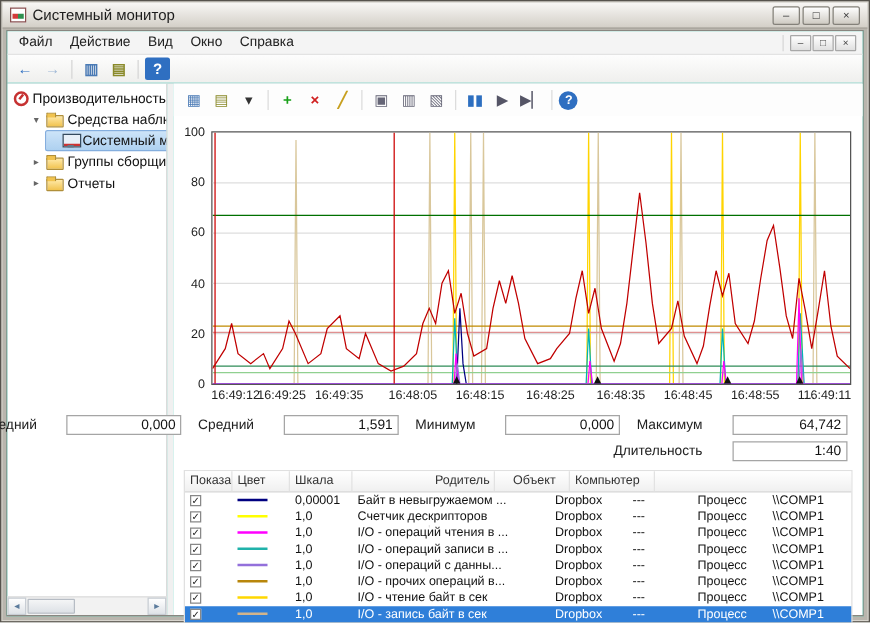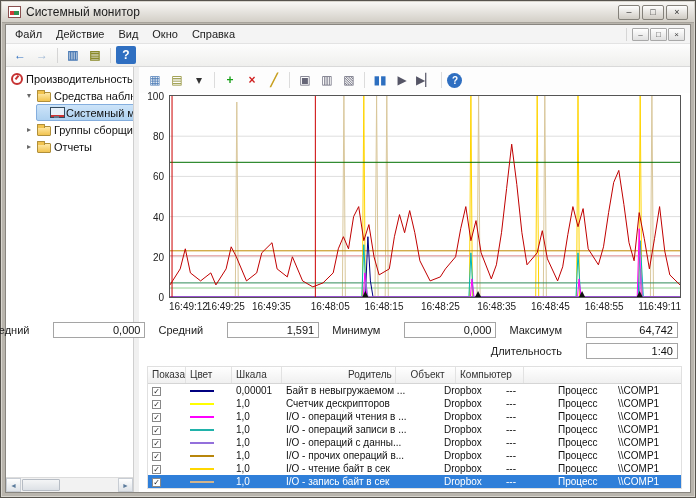--- a/index.html
+++ b/index.html
@@ -37,21 +37,21 @@
 .hscroll{height:15px;background:#f2f2f2;border-top:1px solid #dcdcdc;display:flex;align-items:center;flex:none}
 .sarr{width:15px;height:14px;font-size:7px;color:#5b7b9c;display:flex;align-items:center;justify-content:center;background:linear-gradient(#fefefe,#dfe3e8);border:1px solid #c8cdd4}
 .sthumb{width:38px;height:12px;margin-left:1px;background:linear-gradient(#f4f5f6,#dde1e6);border:1px solid #b6bcc4;border-radius:1px}
 .strack{flex:1}
 .splitter{width:5px;background:#f0f0f0;flex:none}
 .main-panel{flex:1;background:#fff;display:flex;flex-direction:column;min-width:0}
 .pm-toolbar{height:26px;display:flex;align-items:center;padding:2px 6px;gap:2px;background:#fdfdfd;flex:none}
 .pbtn{min-width:20px;height:19px;display:flex;align-items:center;justify-content:center;font-size:12px;border-radius:2px;padding:0 2px;color:#555}
 .pbtn.round{min-width:15px;width:15px;height:15px;border-radius:50%;font-size:10px;font-weight:bold}
 .psep{width:1px;height:16px;background:#dcdcdc;margin:0 3px}
-.chart-area{position:relative;margin:2px 8px 0 4px;height:222px;flex:none}
+.chart-area{position:relative;margin:12px 8px 0 4px;height:222px;flex:none}
 .y-axis{position:absolute;left:0;top:0;width:24px;height:203px}
 .ytick{position:absolute;right:3px;font-size:10px;color:#222;width:21px;text-align:right}
 .plot{position:absolute;left:26px;top:0;width:512px;height:203px;border:1px solid #555;background:#fff}
 .plot svg{display:block}
 .x-axis{position:absolute;left:26px;width:512px;top:206px;height:14px;font-size:10px;color:#222}
 .xtick{position:absolute;top:0;white-space:nowrap}
 .stats{display:flex;flex-direction:column;gap:5px;align-items:flex-end;padding:5px 12px 3px 0;flex:none}
 .stats-row{display:flex;gap:13px;align-items:center}
 .pair{display:flex;gap:24px;align-items:center}
 .stat-label{font-size:11px;color:#222}

